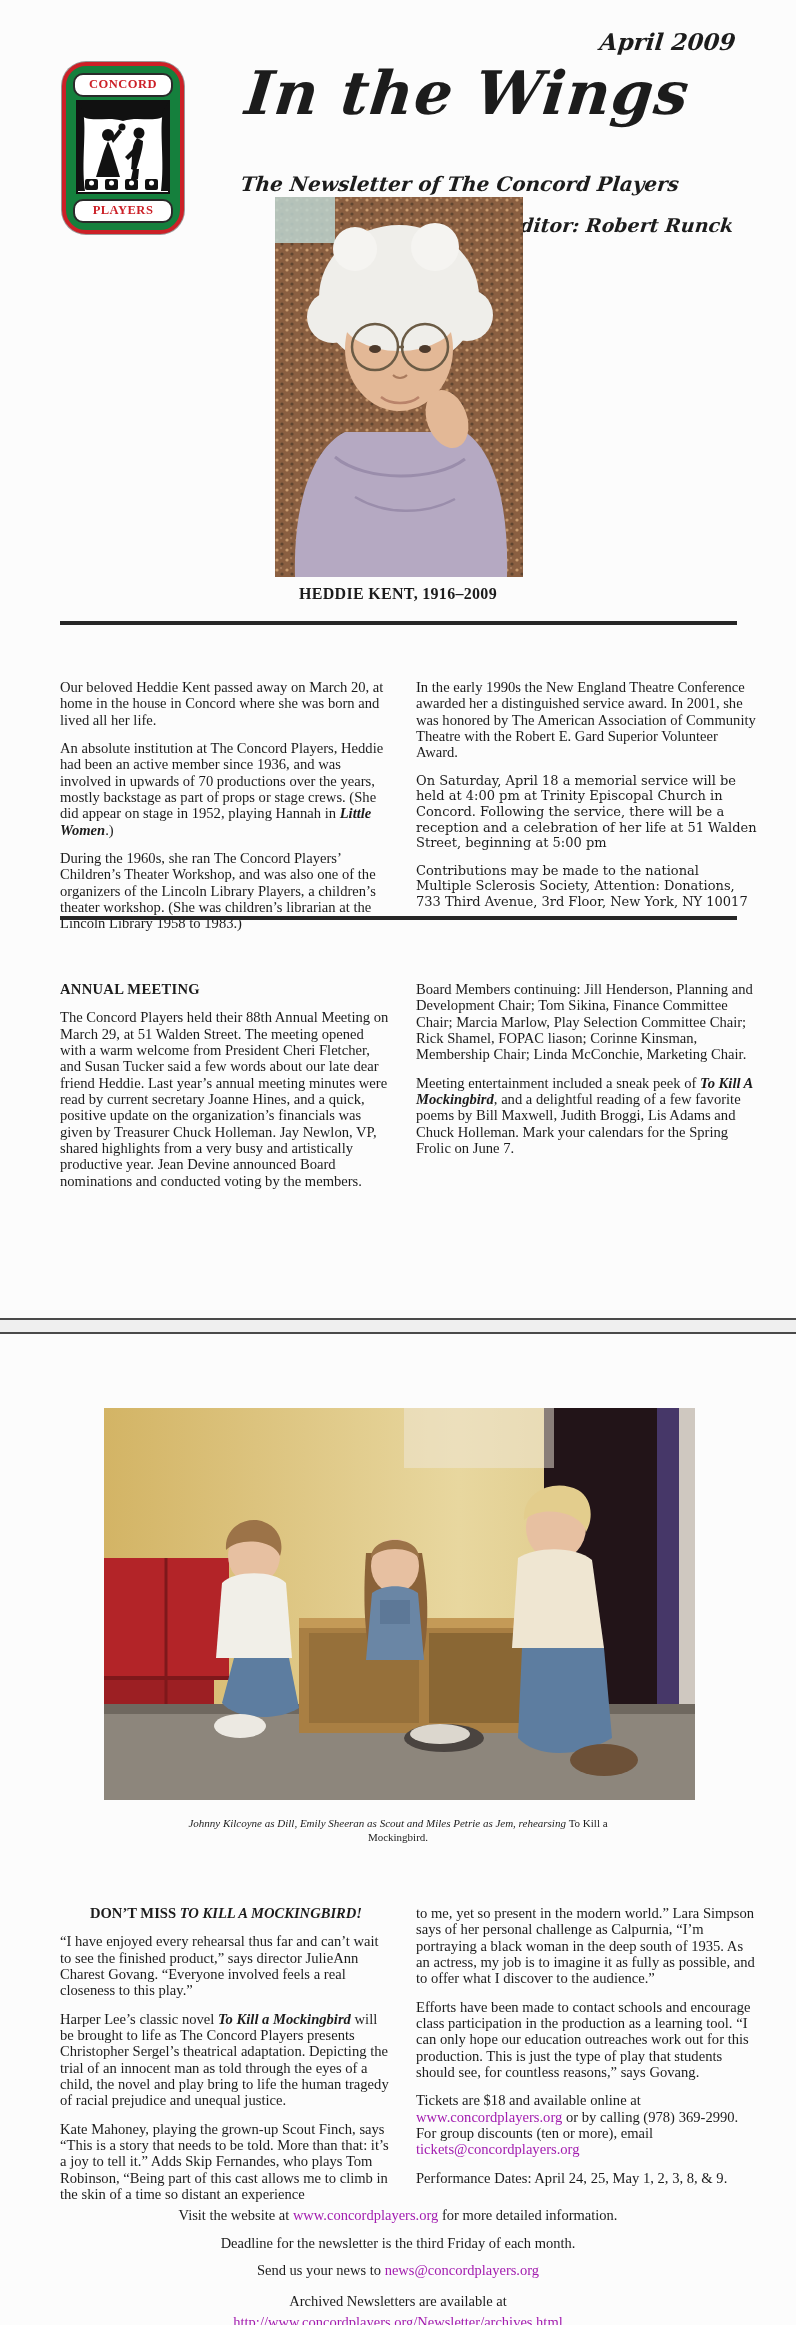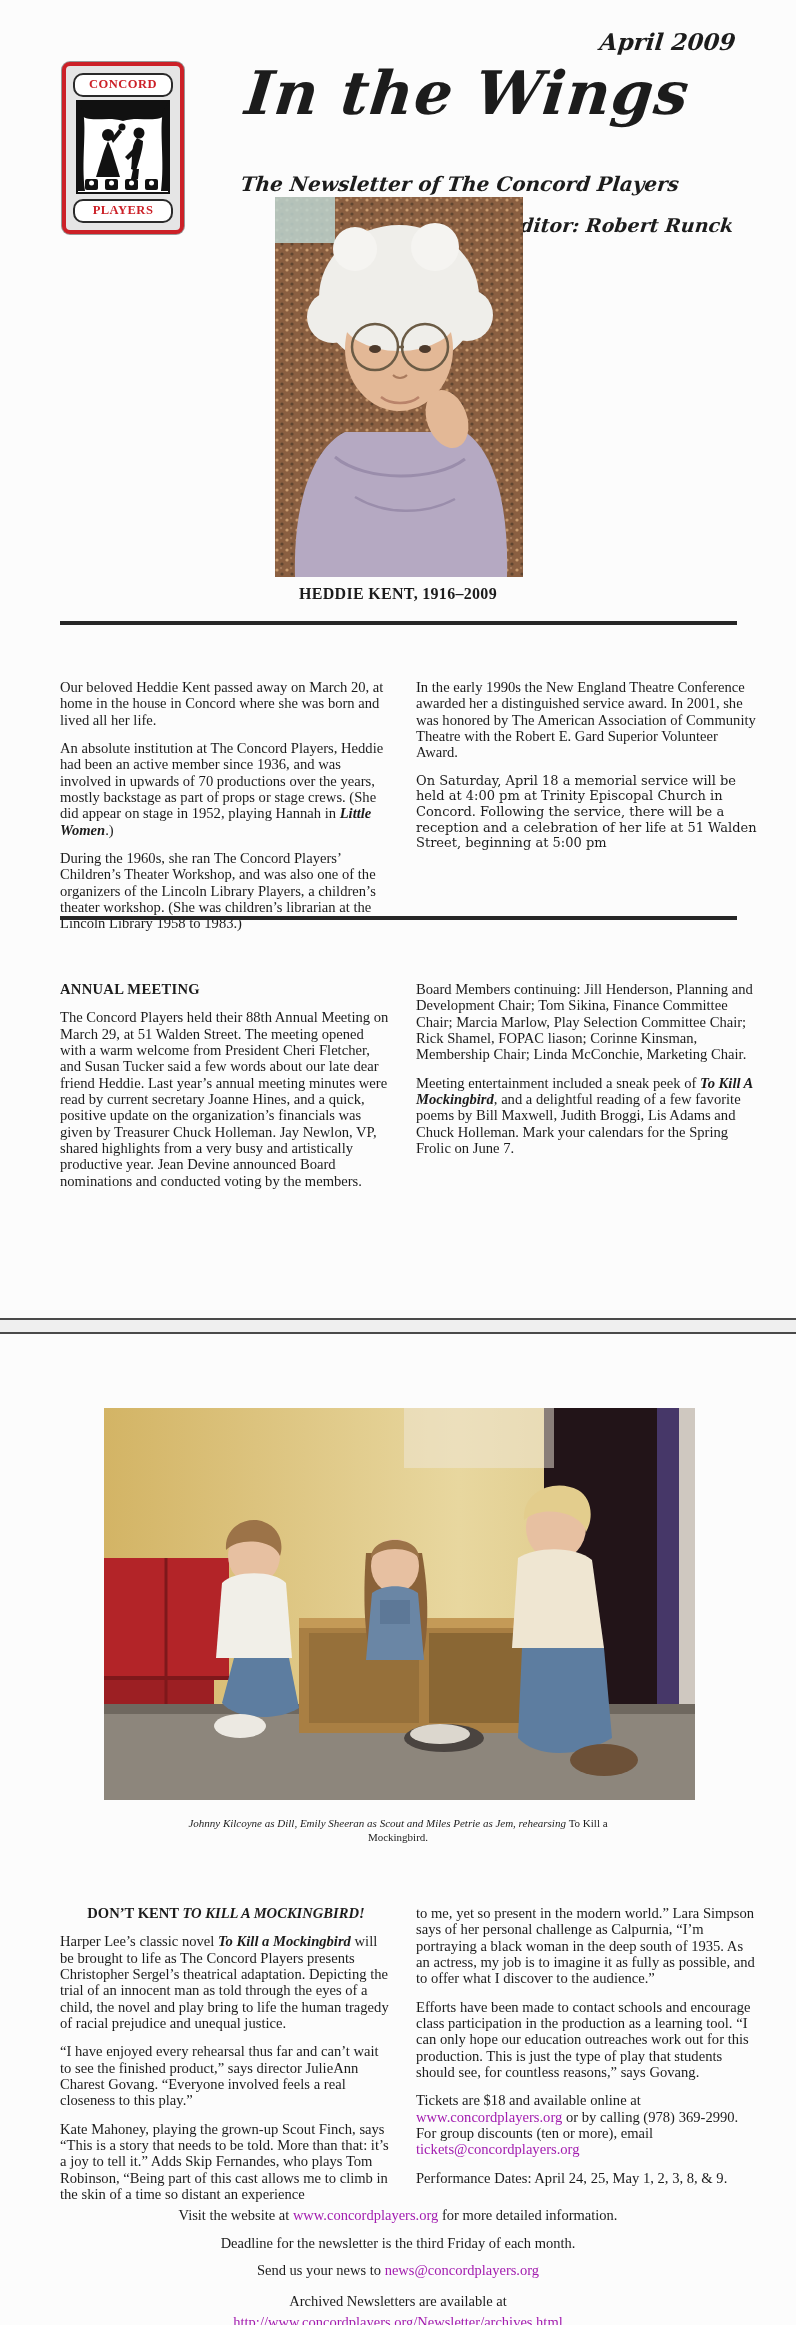--- a/index.html
+++ b/index.html
@@ -12,22 +12,22 @@
   .masthead-title{position:absolute;top:58px;left:195px;width:545px;text-align:center;
     font-family:"DejaVu Serif",serif;font-style:italic;font-weight:bold;font-size:60px;
     transform:skewX(-6deg);letter-spacing:1px;white-space:nowrap;}
   .masthead-subtitle{position:absolute;top:172px;left:180px;width:560px;text-align:center;
     font-family:"DejaVu Serif",serif;font-style:italic;font-weight:bold;font-size:20px;
     transform:skewX(-6deg);white-space:nowrap;}
   .editor-line{position:absolute;top:214px;right:63px;font-family:"DejaVu Serif",serif;
     font-style:italic;font-weight:bold;font-size:19px;transform:skewX(-6deg);}
 
   
-  .logo{position:absolute;top:62px;left:62px;width:114px;height:164px;background:#e5e5e5;
-    border:4px solid #cc2027;border-radius:8px;box-shadow:0 0 0 1px #999;}
+  .logo{position:absolute;top:62px;left:62px;width:114px;height:164px;background:#15803d;
+    border:4px solid #cc2027;border-radius:24px;box-shadow:0 0 0 1px #999;}
   .logo-label{position:absolute;left:7px;right:7px;height:20px;background:#fff;
     border:2px solid #2a2a2a;border-radius:10px;color:#cc2027;font-weight:bold;font-size:12.5px;
     text-align:center;line-height:19px;letter-spacing:.5px;font-family:"Liberation Serif",serif;}
   .logo-label.top{top:7px;} .logo-label.bottom{bottom:7px;}
   .logo-stage{position:absolute;top:33px;left:9px;width:96px;height:96px;}
 
   
   .photo-heddie{position:absolute;top:197px;left:275px;width:248px;height:380px;}
   .photo-production{position:absolute;top:1408px;left:104px;width:591px;height:392px;}
   .photo-heddie svg,.photo-production svg{display:block;}
@@ -148,20 +148,21 @@
 
   <div class="cols cols-memorial">
     <div class="col-l">
       <p>Our beloved Heddie Kent passed away on March 20, at home in the house in Concord where she was born and lived all her life.</p>
       <p><span>An absolute institution at The Concord Players, Heddie had been an active member since 1936, and was involved in upwards of 70 productions over the years, mostly backstage as part of props or stage crews. (She did appear on stage in 1952, playing Hannah in </span><span class="bi">Little Women</span><span>.)</span></p>
       <p>During the 1960s, she ran The Concord Players’ Children’s Theater Workshop, and was also one of the organizers of the Lincoln Library Players, a children’s theater workshop. (She was children’s librarian at the Lincoln Library 1958 to 1983.)</p>
     </div>
     <div class="col-r">
       <p>In the early 1990s the New England Theatre Conference awarded her a distinguished service award. In 2001, she was honored by The American Association of Community Theatre with the Robert E. Gard Superior Volunteer Award.</p>
       <p class="alt-serif">On Saturday, April 18 a memorial service will be held at 4:00 pm at Trinity Episcopal Church in Concord. Following the service, there will be a reception and a celebration of her life at 51 Walden Street, beginning at 5:00 pm</p>
+      <p class="alt-serif">Contributions may be made to the national Multiple Sclerosis Society, Attention: Donations, 733 Third Avenue, 3rd Floor, New York, NY 10017</p>
     </div>
   </div>
 
   <div class="rule rule-2"></div>
 
   <div class="cols cols-annual">
     <div class="col-l">
       <p class="section-heading">ANNUAL MEETING</p>
       <p>The Concord Players held their 88th Annual Meeting on March 29, at 51 Walden Street. The meeting opened with a warm welcome from President Cheri Fletcher, and Susan Tucker said a few words about our late dear friend Heddie. Last year’s annual meeting minutes were read by current secretary Joanne Hines, and a quick, positive update on the organization’s financials was given by Treasurer Chuck Holleman. Jay Newlon, VP, shared highlights from a very busy and artistically productive year. Jean Devine announced Board nominations and conducted voting by the members.</p>
     </div>
@@ -226,23 +227,23 @@
       <ellipse cx="336" cy="326" rx="30" ry="10" fill="#dcd7ce"></ellipse>
     </svg>
   </div>
 
   <div class="prod-caption">
     <span class="inner"><span>Johnny Kilcoyne as Dill, Emily Sheeran as Scout and Miles Petrie as Jem, rehearsing </span><span class="roman">To Kill a Mockingbird</span><span class="roman">.</span></span>
   </div>
 
   <div class="cols cols-mockingbird">
     <div class="col-l">
-      <p class="dm-heading"><span>DON’T KENT </span><span class="hi">TO KILL A MOCKINGBIRD!</span></p>
+      <p class="dm-heading"><span>DON’T MISS </span><span class="hi">TO KILL A MOCKINGBIRD!</span></p>
+      <p>“I have enjoyed every rehearsal thus far and can’t wait to see the finished product,” says director JulieAnn Charest Govang. “Everyone involved feels a real closeness to this play.”</p>
       <p><span>Harper Lee’s classic novel </span><span class="bi">To Kill a Mockingbird</span><span> will be brought to life as The Concord Players presents Christopher Sergel’s theatrical adaptation. Depicting the trial of an innocent man as told through the eyes of a child, the novel and play bring to life the human tragedy of racial prejudice and unequal justice.</span></p>
-      <p>“I have enjoyed every rehearsal thus far and can’t wait to see the finished product,” says director JulieAnn Charest Govang. “Everyone involved feels a real closeness to this play.”</p>
       <p>Kate Mahoney, playing the grown-up Scout Finch, says “This is a story that needs to be told. More than that: it’s a joy to tell it.”  Adds Skip Fernandes, who plays Tom Robinson, “Being part of this cast allows me to climb in the skin of a time so distant an experience</p>
     </div>
     <div class="col-r">
       <p>to me, yet so present in the modern world.” Lara Simpson says of her personal challenge as Calpurnia, “I’m portraying a black woman in the deep south of 1935. As an actress, my job is to imagine it as fully as possible, and to offer what I discover to the audience.”</p>
       <p>Efforts have been made to contact schools and encourage class participation in the production as a learning tool. “I can only hope our education outreaches work out for this production. This is just the type of play that students should see, for countless reasons,” says Govang.</p>
       <p><span>Tickets are $18 and available online at </span><a class="link">www.concordplayers.org</a><span> or by calling (978) 369-2990. For group discounts (ten or more), email </span><a class="link">tickets@concordplayers.org</a></p>
       <p>Performance Dates: April 24, 25, May 1, 2, 3, 8, &amp; 9.</p>
     </div>
   </div>
 

